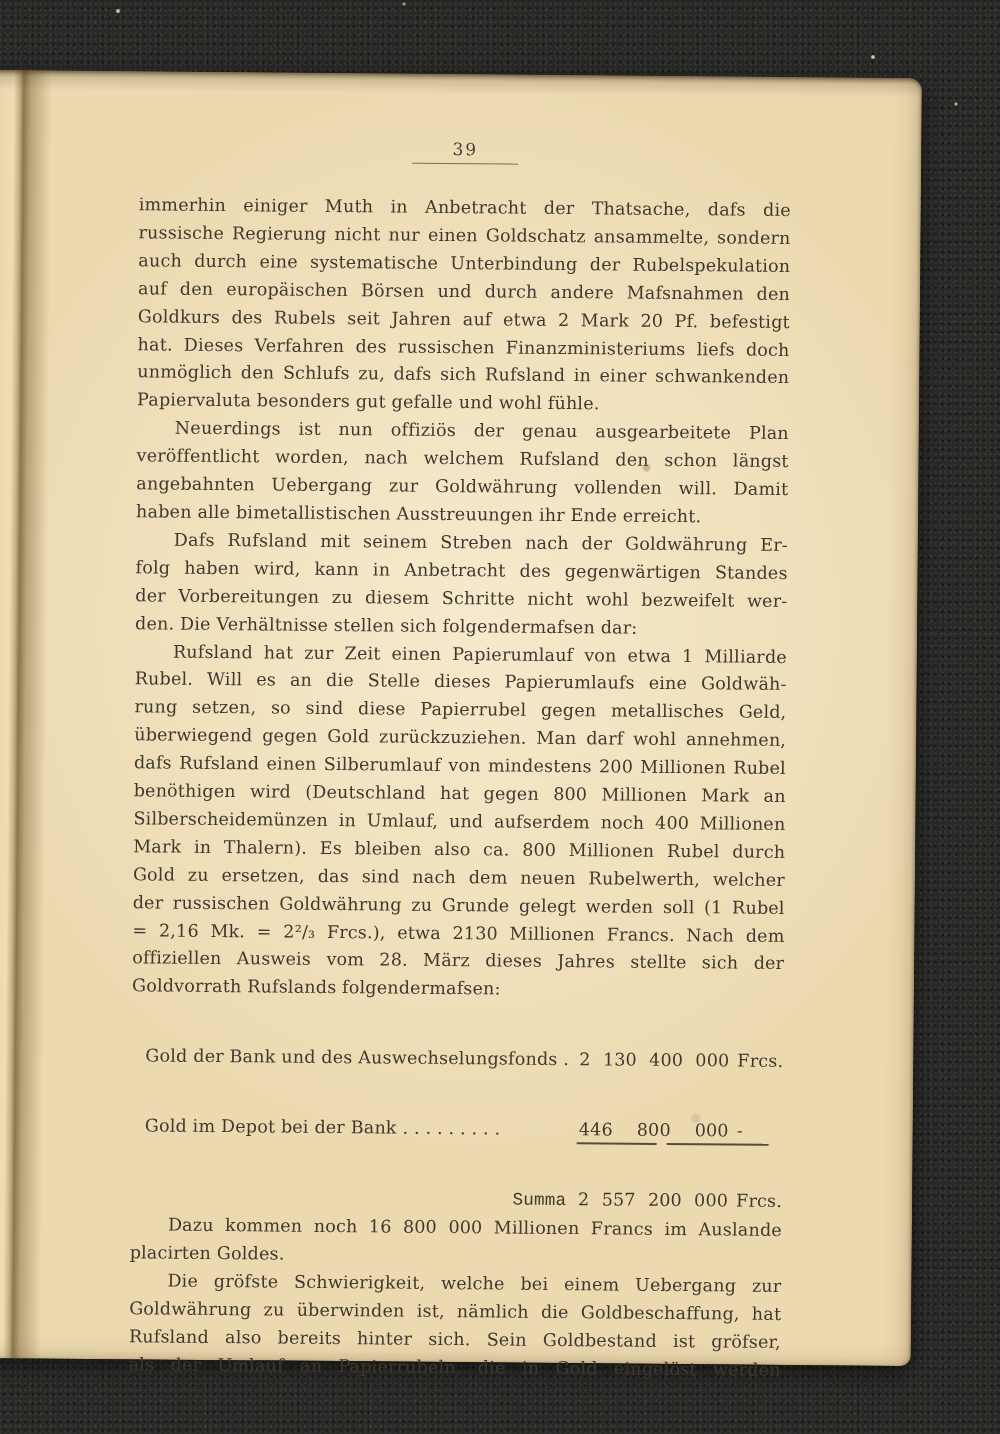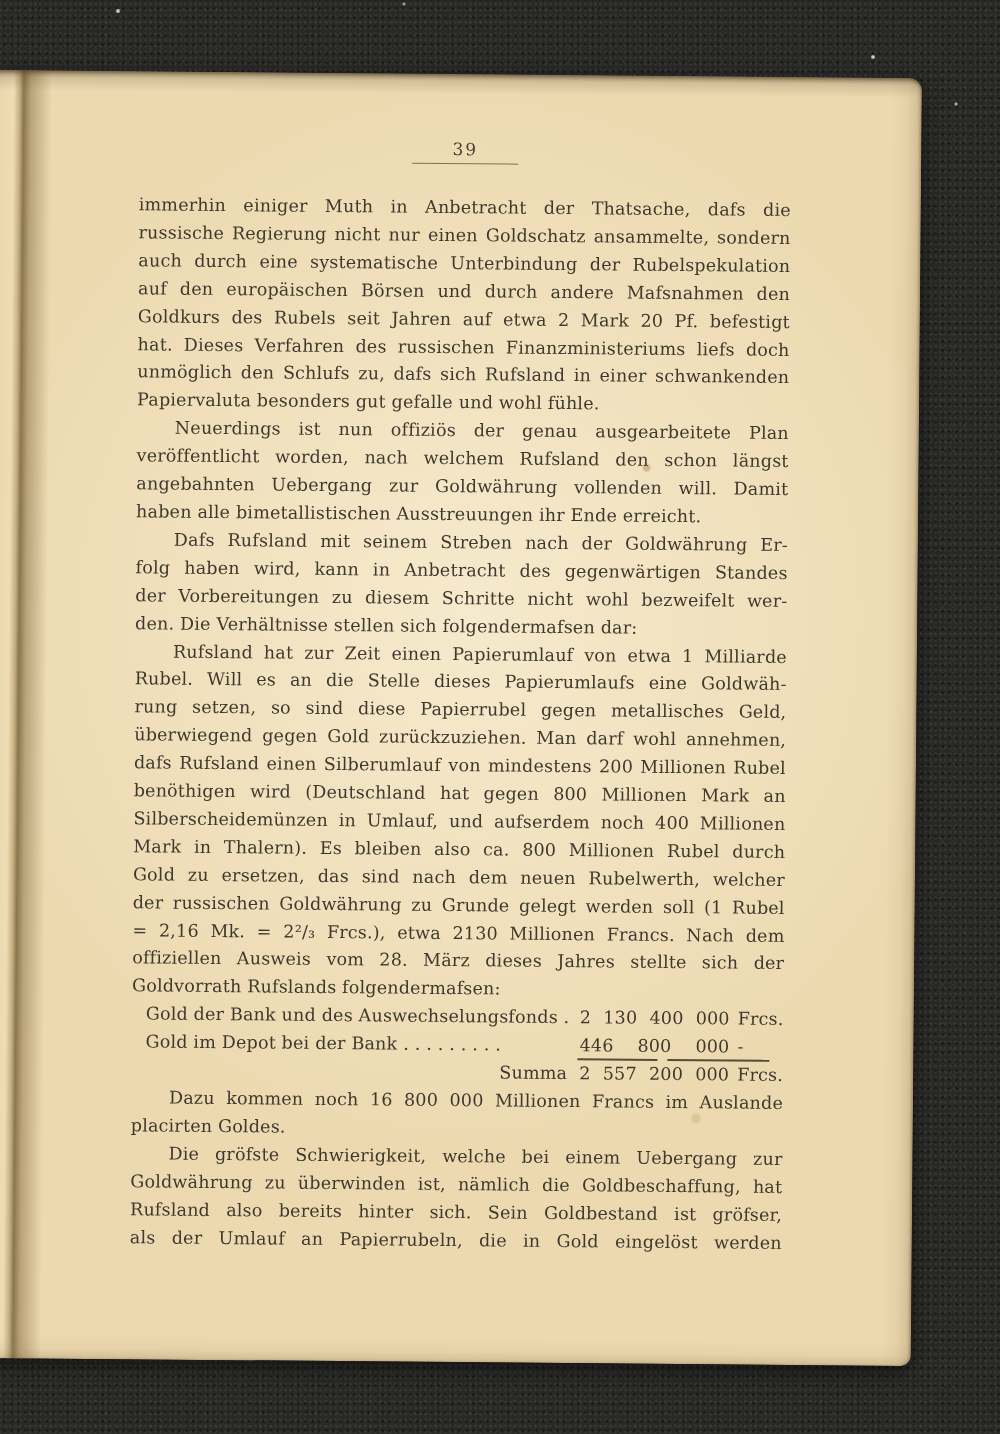--- a/index.html
+++ b/index.html
@@ -48,23 +48,23 @@
     position:absolute;left:152px;top:120px;width:652px;
     color:var(--ink,#3e382e);font-size:17.5px;line-height:27.9px;letter-spacing:.2px;
   }
   .line{text-align:justify;text-align-last:justify;white-space:normal;}
   .line.last{text-align-last:left;}
   .line.indent{text-indent:38px;}
   .t-row{display:flex;align-items:baseline;padding-left:14px;text-align:left;}
   .t-row .lbl{white-space:pre;}
   .t-row .sp{flex:1;}
   .amt{min-width:150px;text-align:right;white-space:pre;}
-  .unit{width:46px;padding-left:8px;text-align:left;white-space:pre;}
+  .unit{width:46px;padding-left:8px;text-align:left;white-space:pre;margin-top:42px;}
   .summa-row{display:flex;justify-content:flex-end;align-items:baseline;position:relative;text-align:left;}
-  .summa-row .slbl{margin-right:12px;}
+  .summa-row .slbl{margin-right:12px;font-family:Liberation Mono, monospace;}
   .summa-rule{position:absolute;right:14px;top:-2px;width:192px;height:2px;display:flex;gap:10px;}
   .summa-rule span{border-top:2px solid rgba(60,50,35,.85);height:0;}
   .summa-rule .s1{width:80px;}
   .summa-rule .s2{width:102px;}
 </style>
 </head>
 <body style="--backdrop: #282826; --paper: #ecd9b0; --crease: #8a774f; --ink: #3e382e;">
 
 <div class="board"></div>
 

